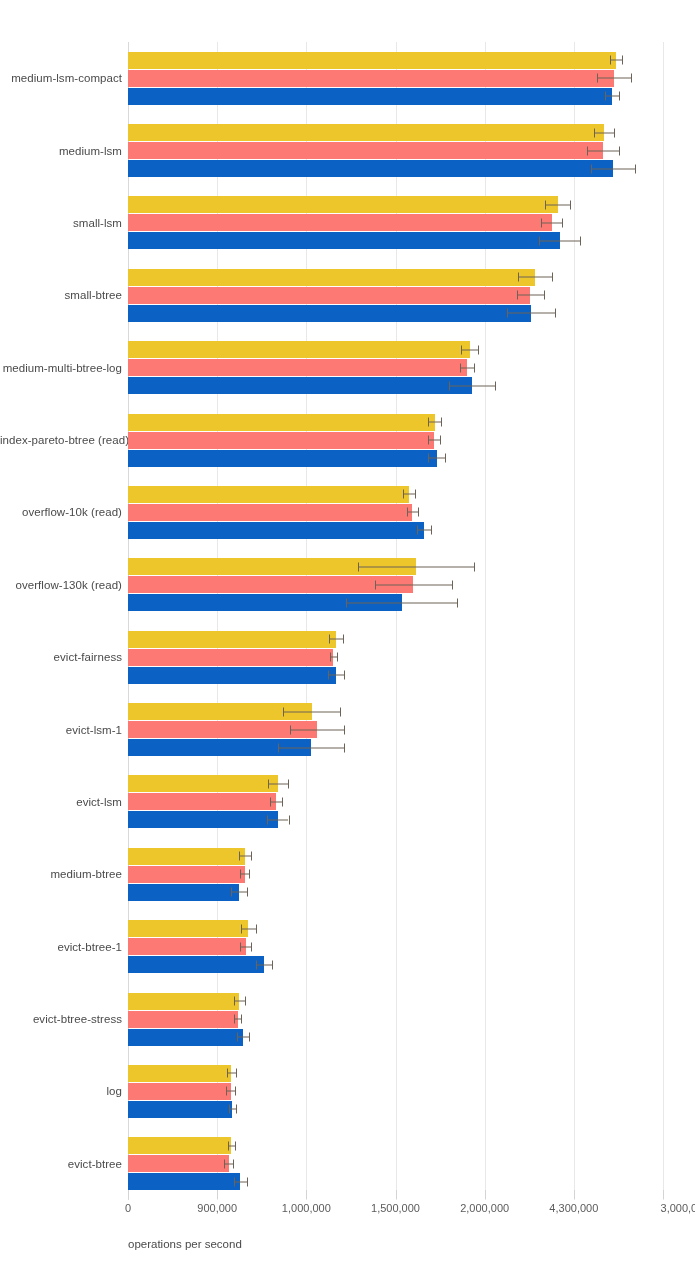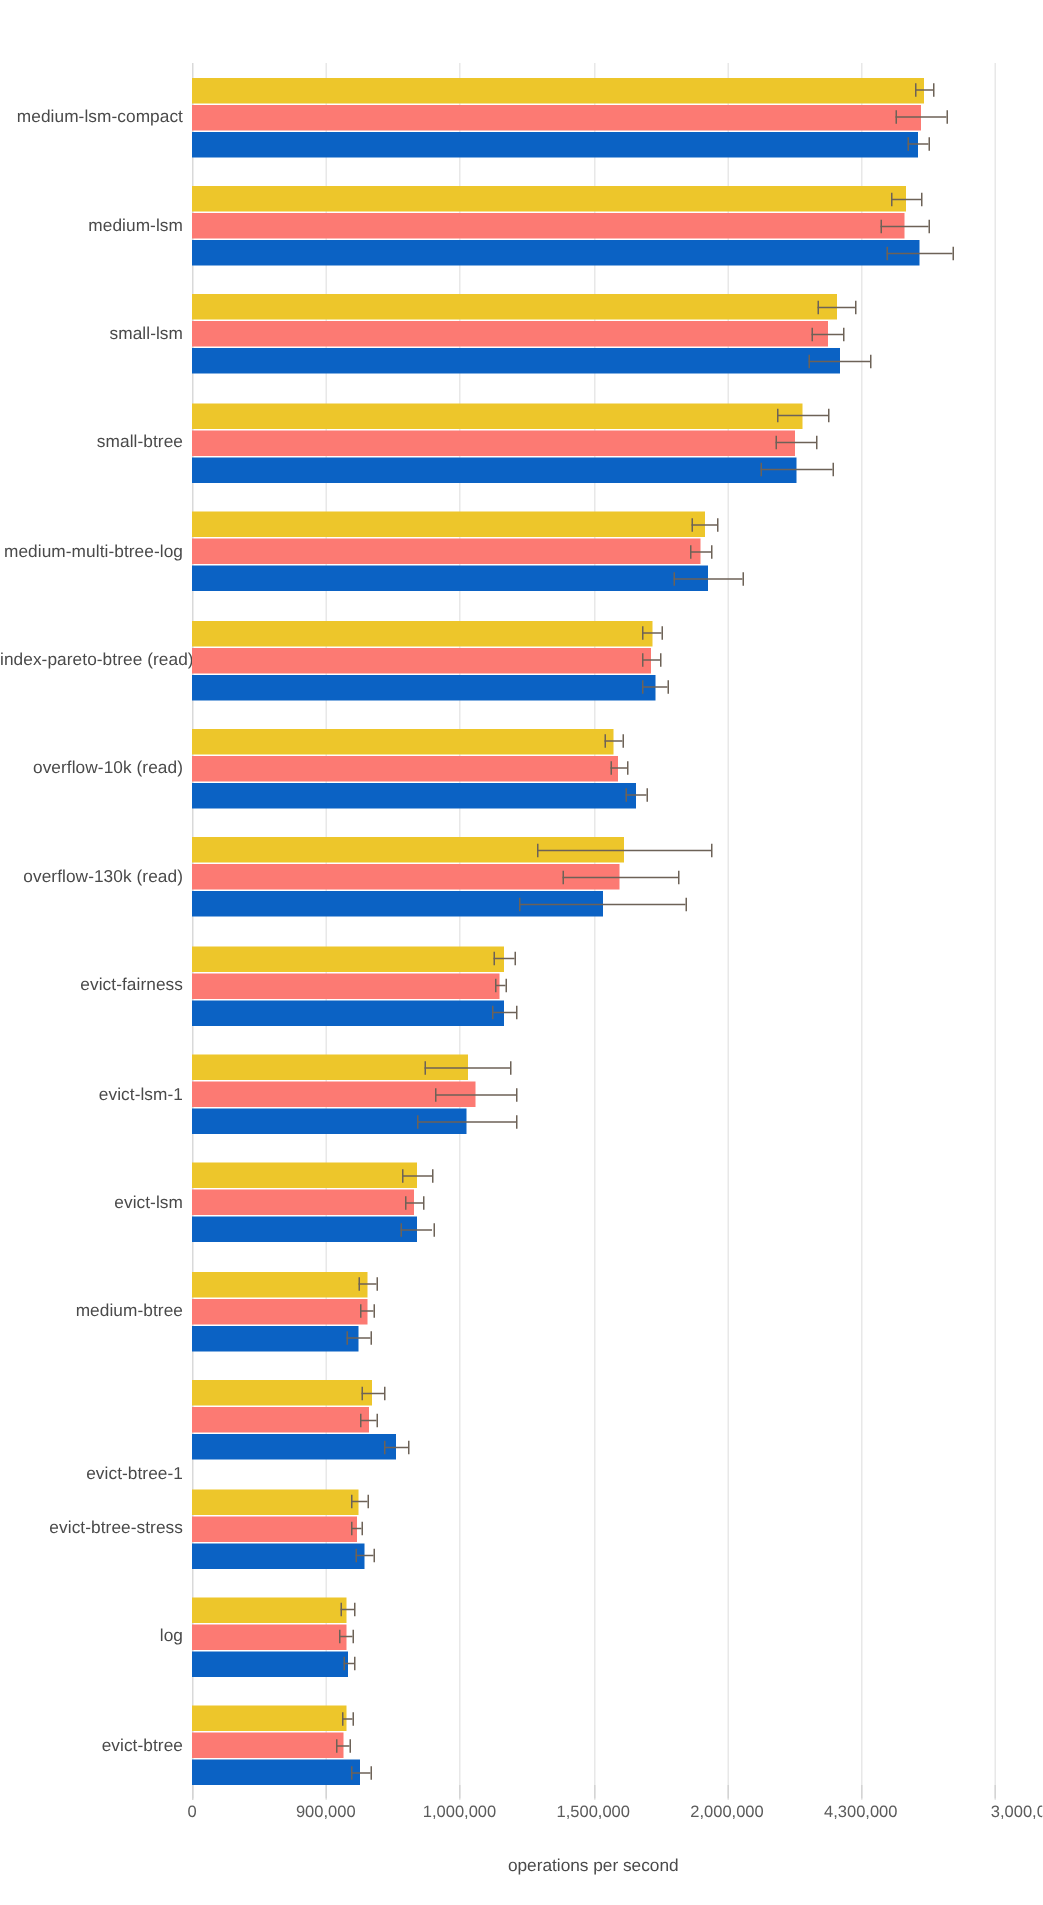--- a/index.html
+++ b/index.html
@@ -128,21 +128,20 @@
     font-size: 11px;
     color: #5b5b5b;
     transform: translateX(-50%);
     white-space: nowrap;
   }
   #xlabel {
     position: absolute;
     left: 128px;
     top: 1238px;
     width: 535px;
-    text-align: center;
     font-size: 11.5px;
     color: #4a4a4a;
   }
 </style>
 </head>
 <body>
 
 <div id="chart-root">
 
 
@@ -152,21 +151,21 @@
       <div class="cat-label" style="top: 180.938px;">small-lsm</div>
       <div class="cat-label" style="top: 253.312px;">small-btree</div>
       <div class="cat-label" style="top: 325.688px;">medium-multi-btree-log</div>
       <div class="cat-label" style="top: 398.062px;">index-pareto-btree (read)</div>
       <div class="cat-label" style="top: 470.438px;">overflow-10k (read)</div>
       <div class="cat-label" style="top: 542.812px;">overflow-130k (read)</div>
       <div class="cat-label" style="top: 615.188px;">evict-fairness</div>
       <div class="cat-label" style="top: 687.562px;">evict-lsm-1</div>
       <div class="cat-label" style="top: 759.938px;">evict-lsm</div>
       <div class="cat-label" style="top: 832.312px;">medium-btree</div>
-      <div class="cat-label" style="top: 904.688px; margin-top: 36px;">evict-btree-1</div>
+      <div class="cat-label" style="top: 904.688px;">evict-btree-1</div>
       <div class="cat-label" style="top: 977.062px;">evict-btree-stress</div>
       <div class="cat-label" style="top: 1049.44px;">log</div>
       <div class="cat-label" style="top: 1121.81px;">evict-btree</div>
     </div>
 
   <div id="plot">
     <div id="gridlines">
         <div class="gridline axis-origin" style="left: 0px;"></div>
         <div class="gridline" style="left: 89.1667px;"></div>
         <div class="gridline" style="left: 178.333px;"></div>

